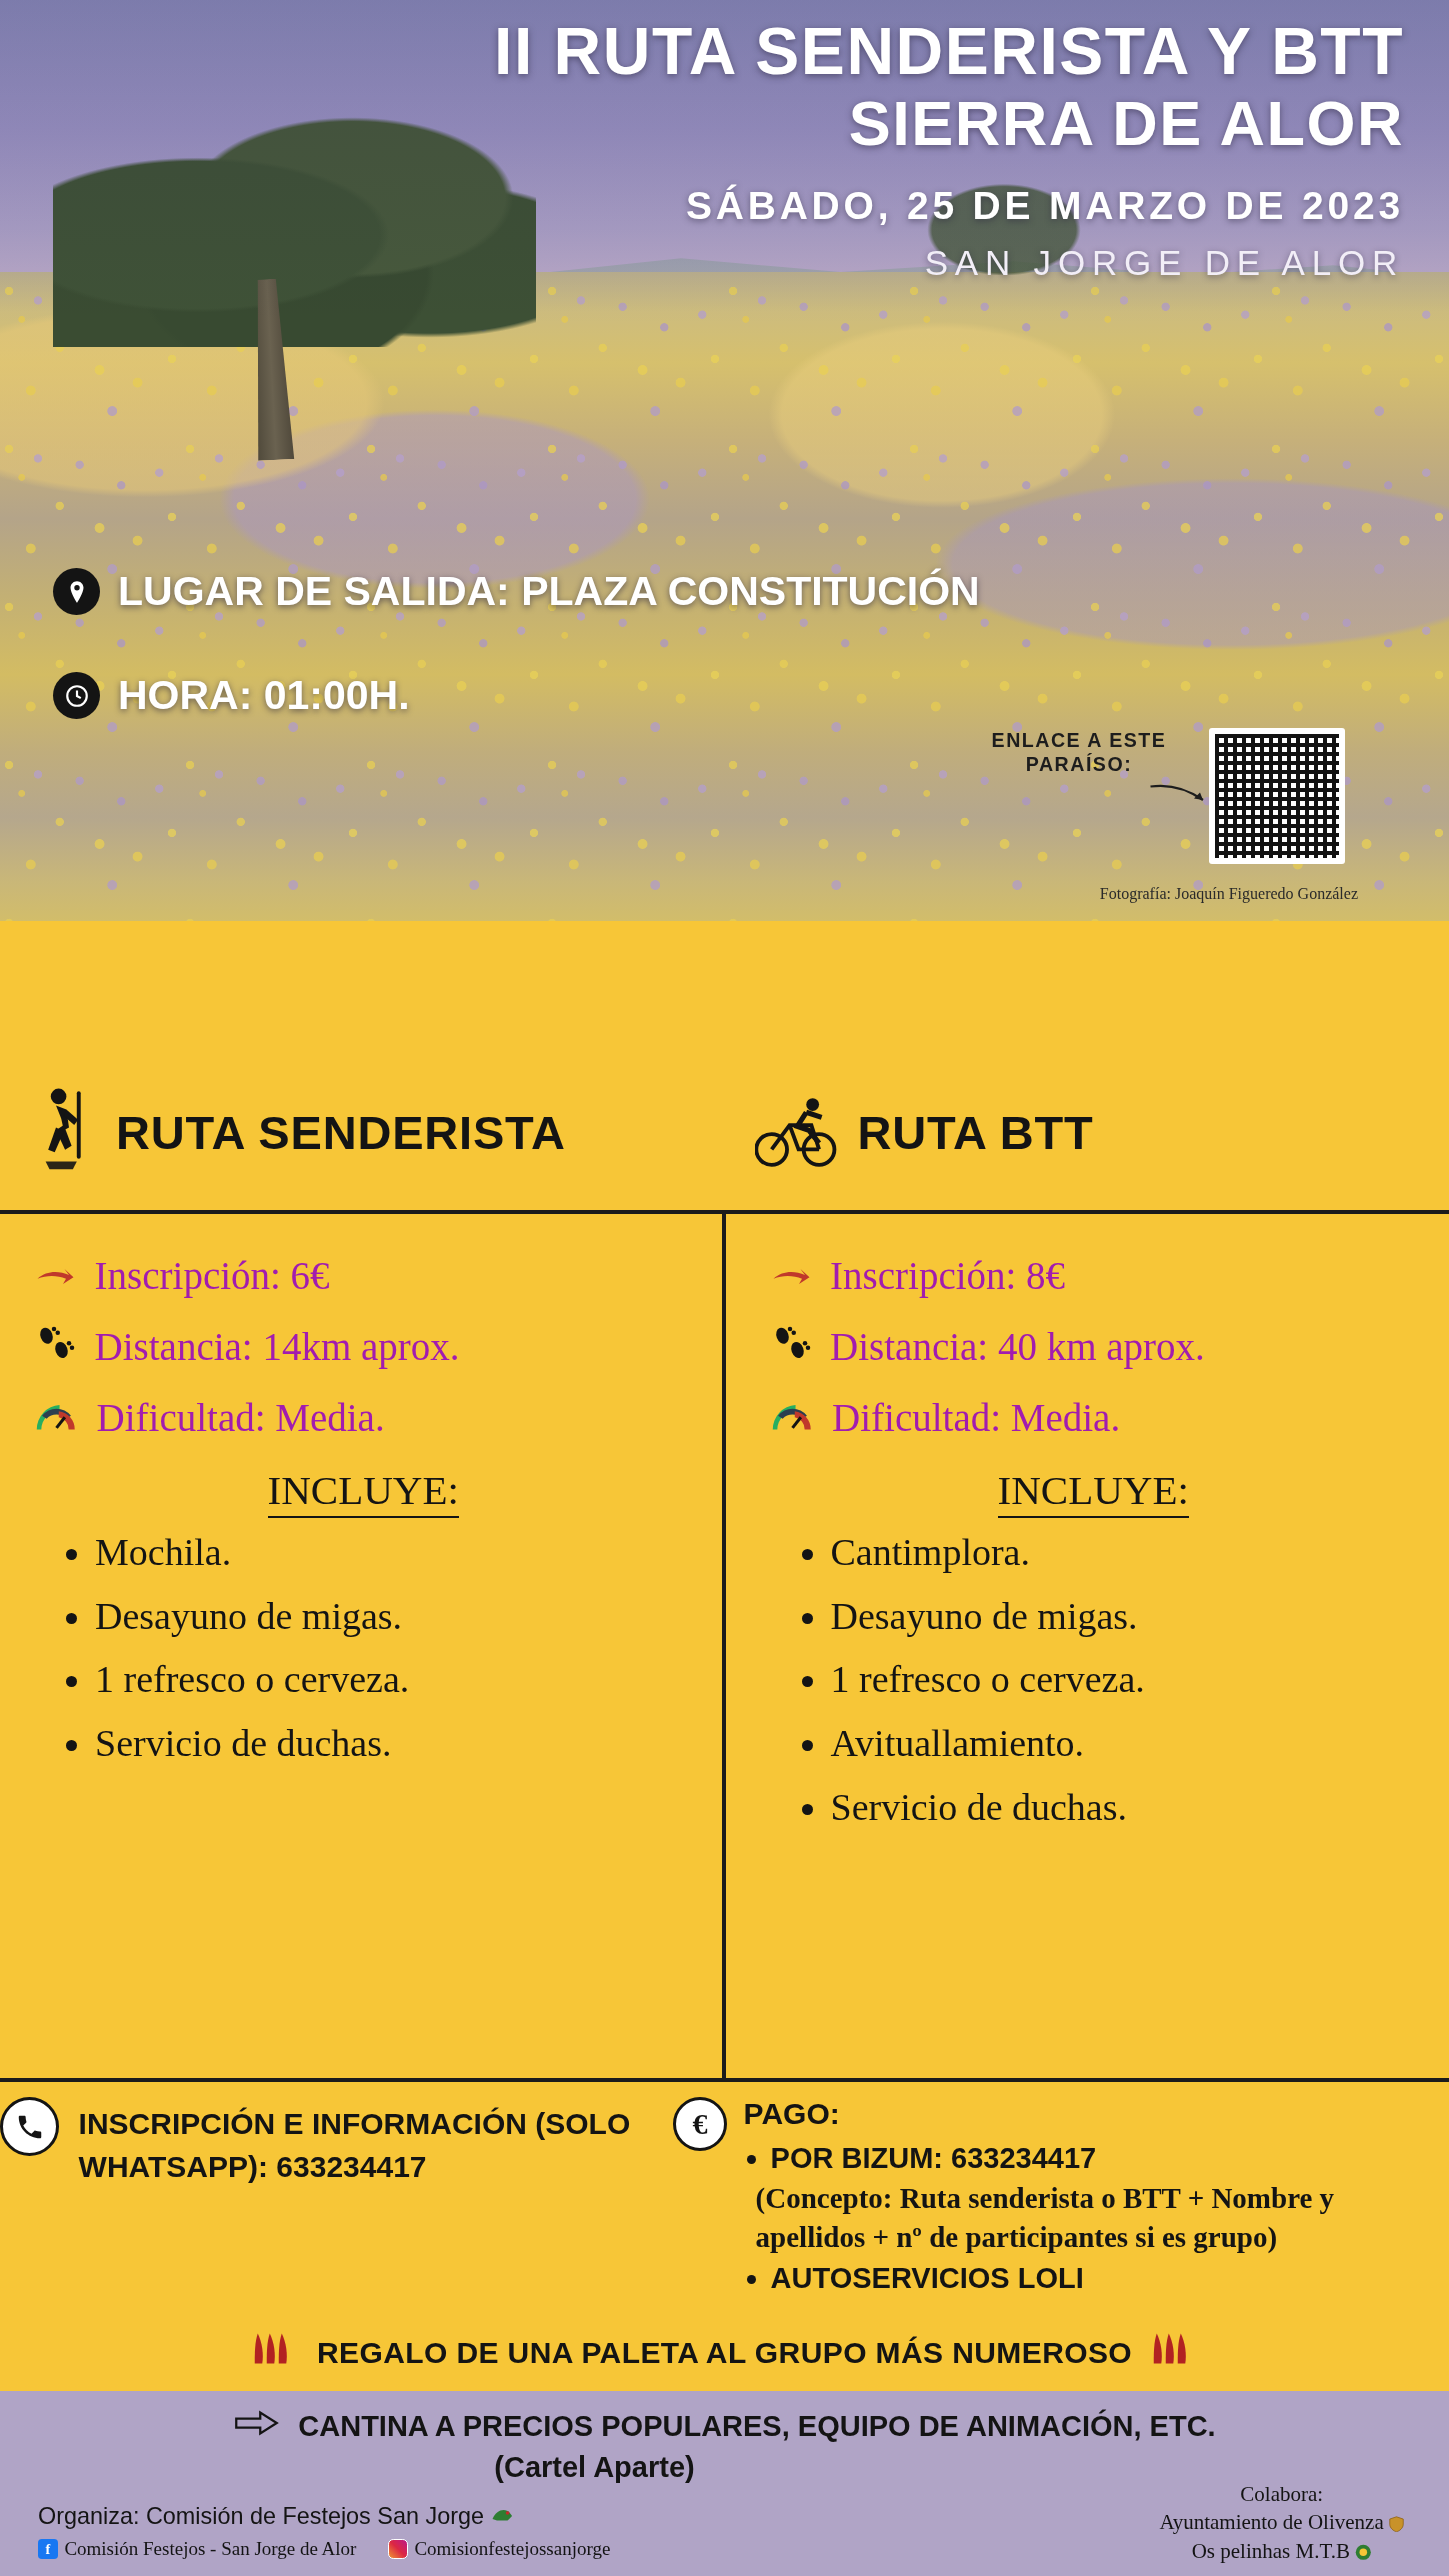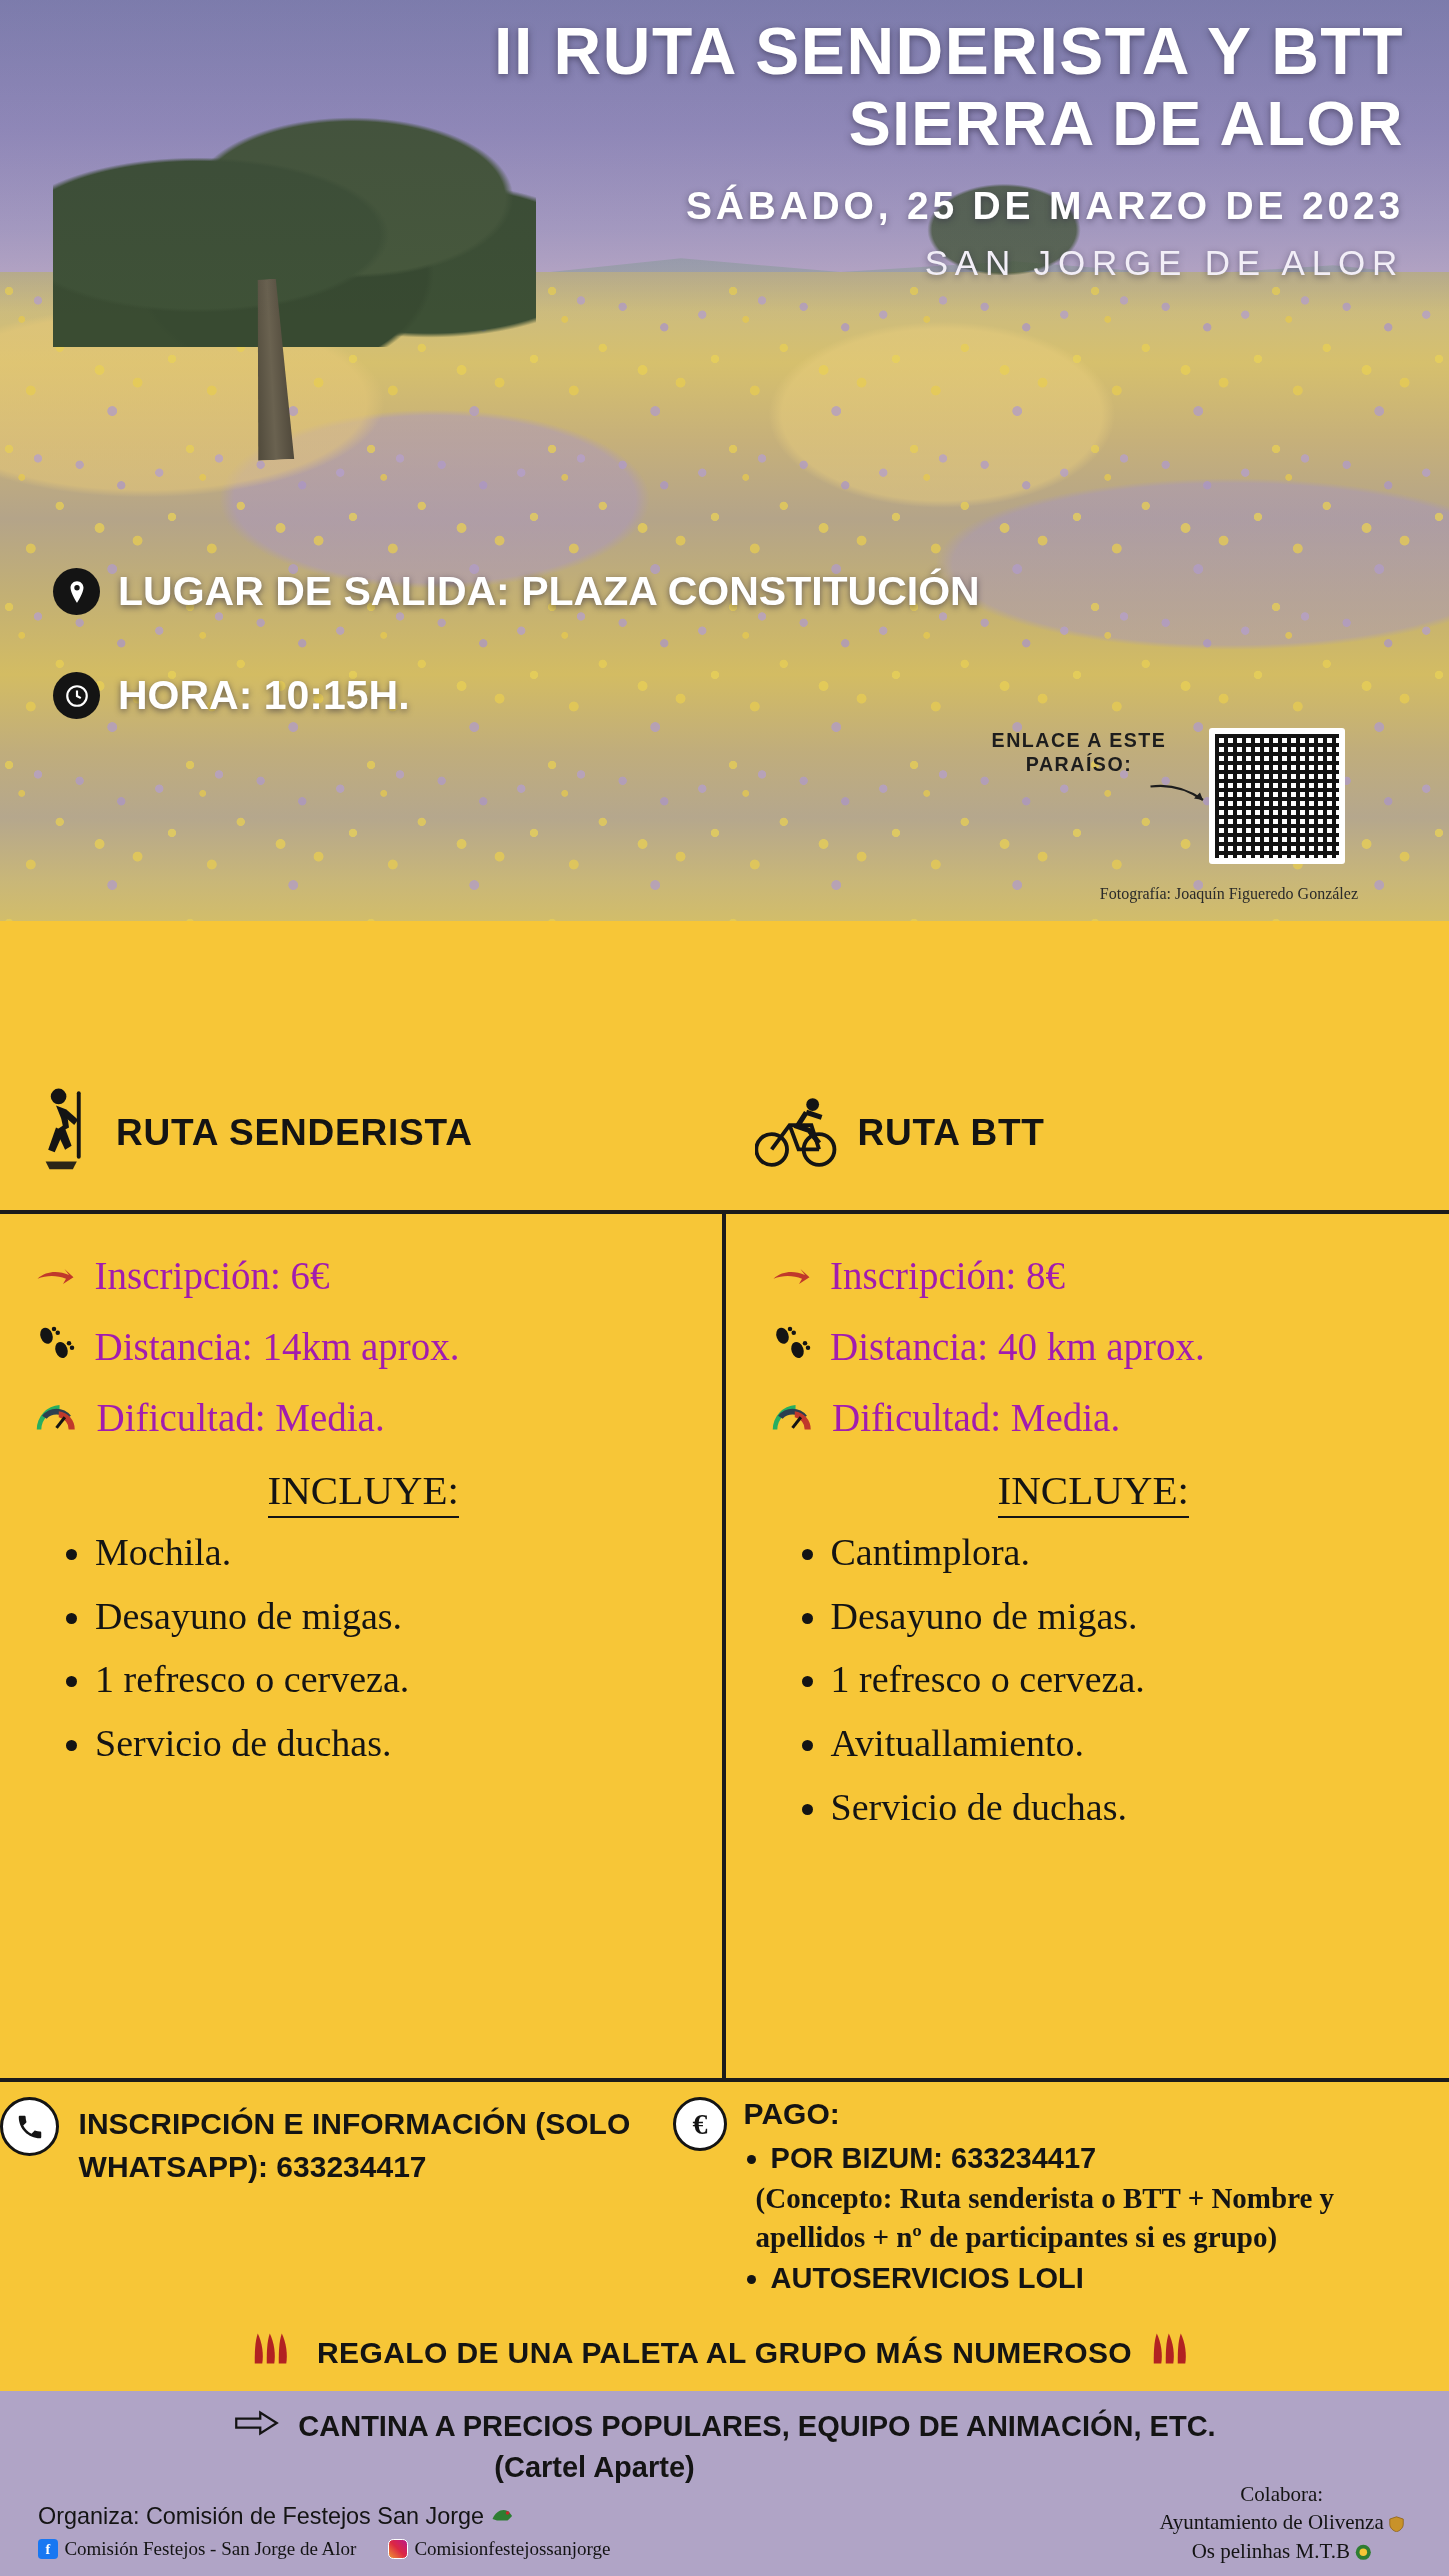--- a/index.html
+++ b/index.html
@@ -162,21 +162,21 @@
     background:#f7c637;
   }
   .routes-head{
     position:absolute; left:0; top:1057px; width:1449px; height:151px;
     display:flex;
   }
   .route-head{
     flex:1; display:flex; align-items:center; gap:21px; padding-left:30px;
   }
   .route-head .rh-title{
-    font-size:37px; font-weight:bold; color:#141414; letter-spacing:0.8px;
+    font-size:47px; font-weight:bold; color:#141414; letter-spacing:0.8px;
   }
   .hr-main{
     position:absolute; left:0; top:1210px; width:1449px; height:3.8px; background:#1b1b1b;
   }
   .vr-main{
     position:absolute; left:722px; top:1210px; width:3.8px; height:868px; background:#1b1b1b;
   }
   .hr-second{
     position:absolute; left:0; top:2078px; width:1449px; height:3.8px; background:#1b1b1b;
   }
@@ -292,21 +292,21 @@
     <span>LUGAR DE SALIDA: PLAZA CONSTITUCIÓN</span>
   </div>
 
   <div class="info-line hour">
     <span class="circ-icon">
       <svg width="26" height="26" viewBox="0 0 24 24" fill="none" stroke="#fff" stroke-width="2">
           <circle cx="12" cy="12" r="9"></circle>
           <path d="M12 7v5l3.5 2"></path>
         </svg>
     </span>
-    <span>HORA: 10:15H.</span>
+    <span>HORA: 01:00H.</span>
   </div>
 
   <div class="qr-label">ENLACE A ESTE PARAÍSO:</div>
   <svg class="qr-arrow" viewBox="0 0 80 36">
     <path d="M2 6 C 30 2, 55 12, 72 24" stroke="#1d1d1d" stroke-width="3" fill="none"></path>
     <path d="M72 24 L 60 22 L 68 14 Z" fill="#1d1d1d"></path>
   </svg>
   <div class="qr-wrap">
     <div class="qr">
         <div class="qr-inner"></div>

